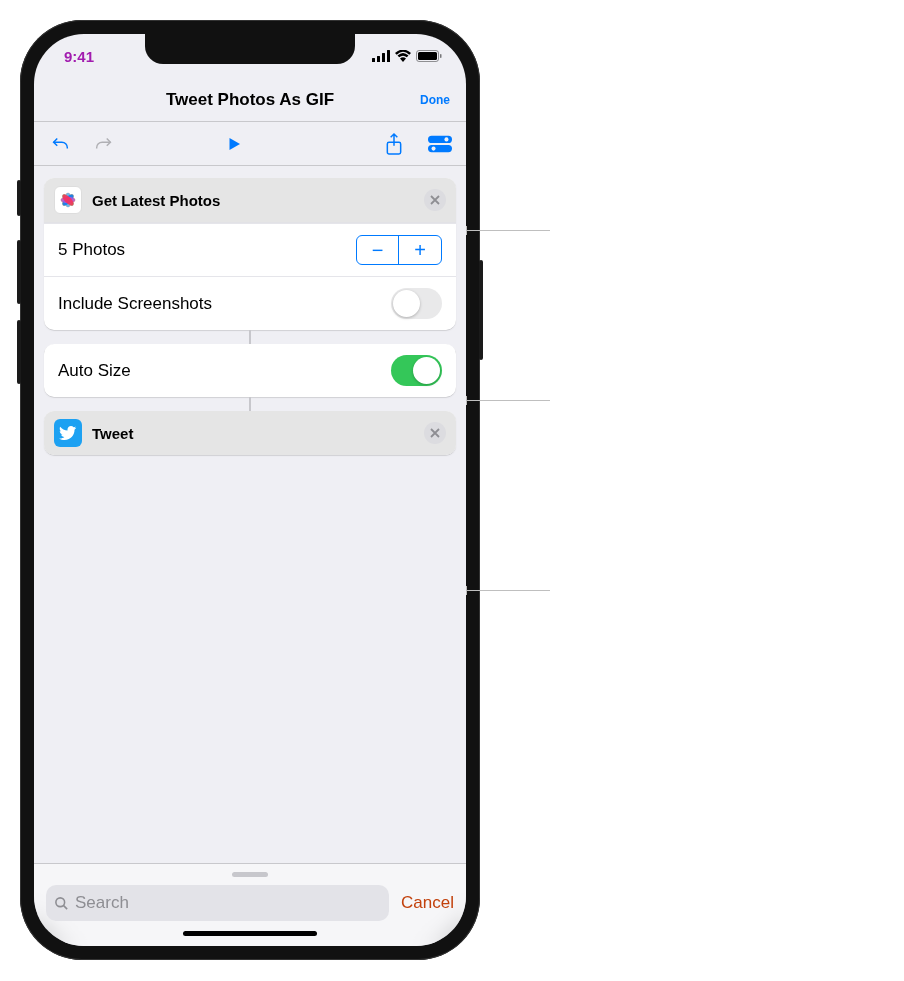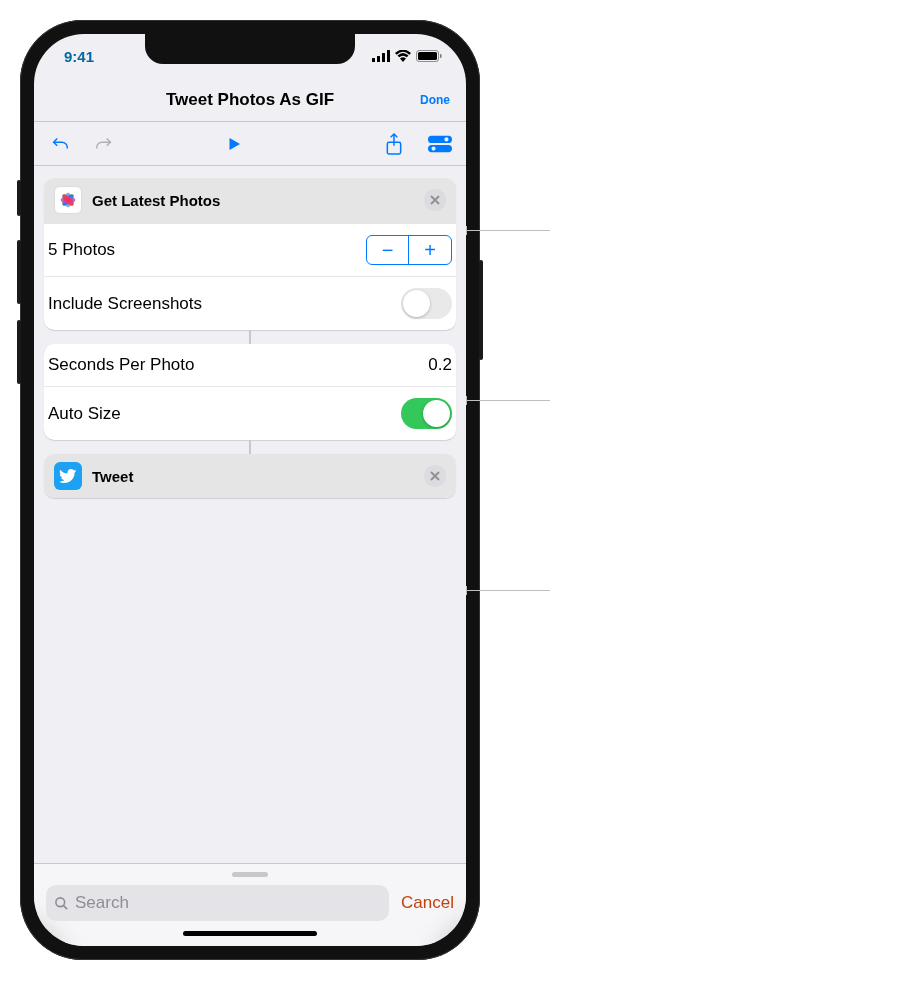--- a/index.html
+++ b/index.html
@@ -58,21 +58,21 @@
     z-index: 20;
   }
   .status-bar {
     height: 44px;
     display: flex;
     align-items: center;
     justify-content: space-between;
     padding: 0 24px 0 30px;
     font-size: 15px;
     font-weight: 600;
-    color: #0369a1;
+    color: #a21caf;
     position: relative;
     z-index: 10;
   }
   .status-right { display: flex; align-items: center; gap: 5px; }
   .nav-bar {
     height: 44px;
     display: flex;
     align-items: center;
     justify-content: center;
     position: relative;
@@ -141,21 +141,21 @@
     border-radius: 11px;
     background: #dcdce0;
     display: flex; align-items: center; justify-content: center;
     color: #8e8e93;
   }
   .close-btn svg { width: 10px; height: 10px; }
   .row {
     display: flex;
     align-items: center;
     justify-content: space-between;
-    padding: 11px 4px;
+    padding: 11px 14px;
     font-size: 17px;
     color: #000;
     border-top: 0.5px solid #e5e5ea;
   }
   .row:first-of-type { border-top: none; }
   .row-value { color: #000; }
   .stepper {
     display: flex;
     border: 1px solid #007aff;
     border-radius: 6px;
@@ -360,24 +360,20 @@
             <div class="switch off">
                 <div class="knob"></div>
               </div>
           </div>
         </div>
 
         <div class="connector"></div>
 
         <div class="card">
           <div class="row">
-            <span>Seconds Per Photo</span>
-            <span class="row-value">0.2</span>
-          </div>
-          <div class="row">
             <span>Auto Size</span>
             <div class="switch on">
                 <div class="knob"></div>
               </div>
           </div>
         </div>
 
         <div class="connector"></div>
 
         <div class="card">

